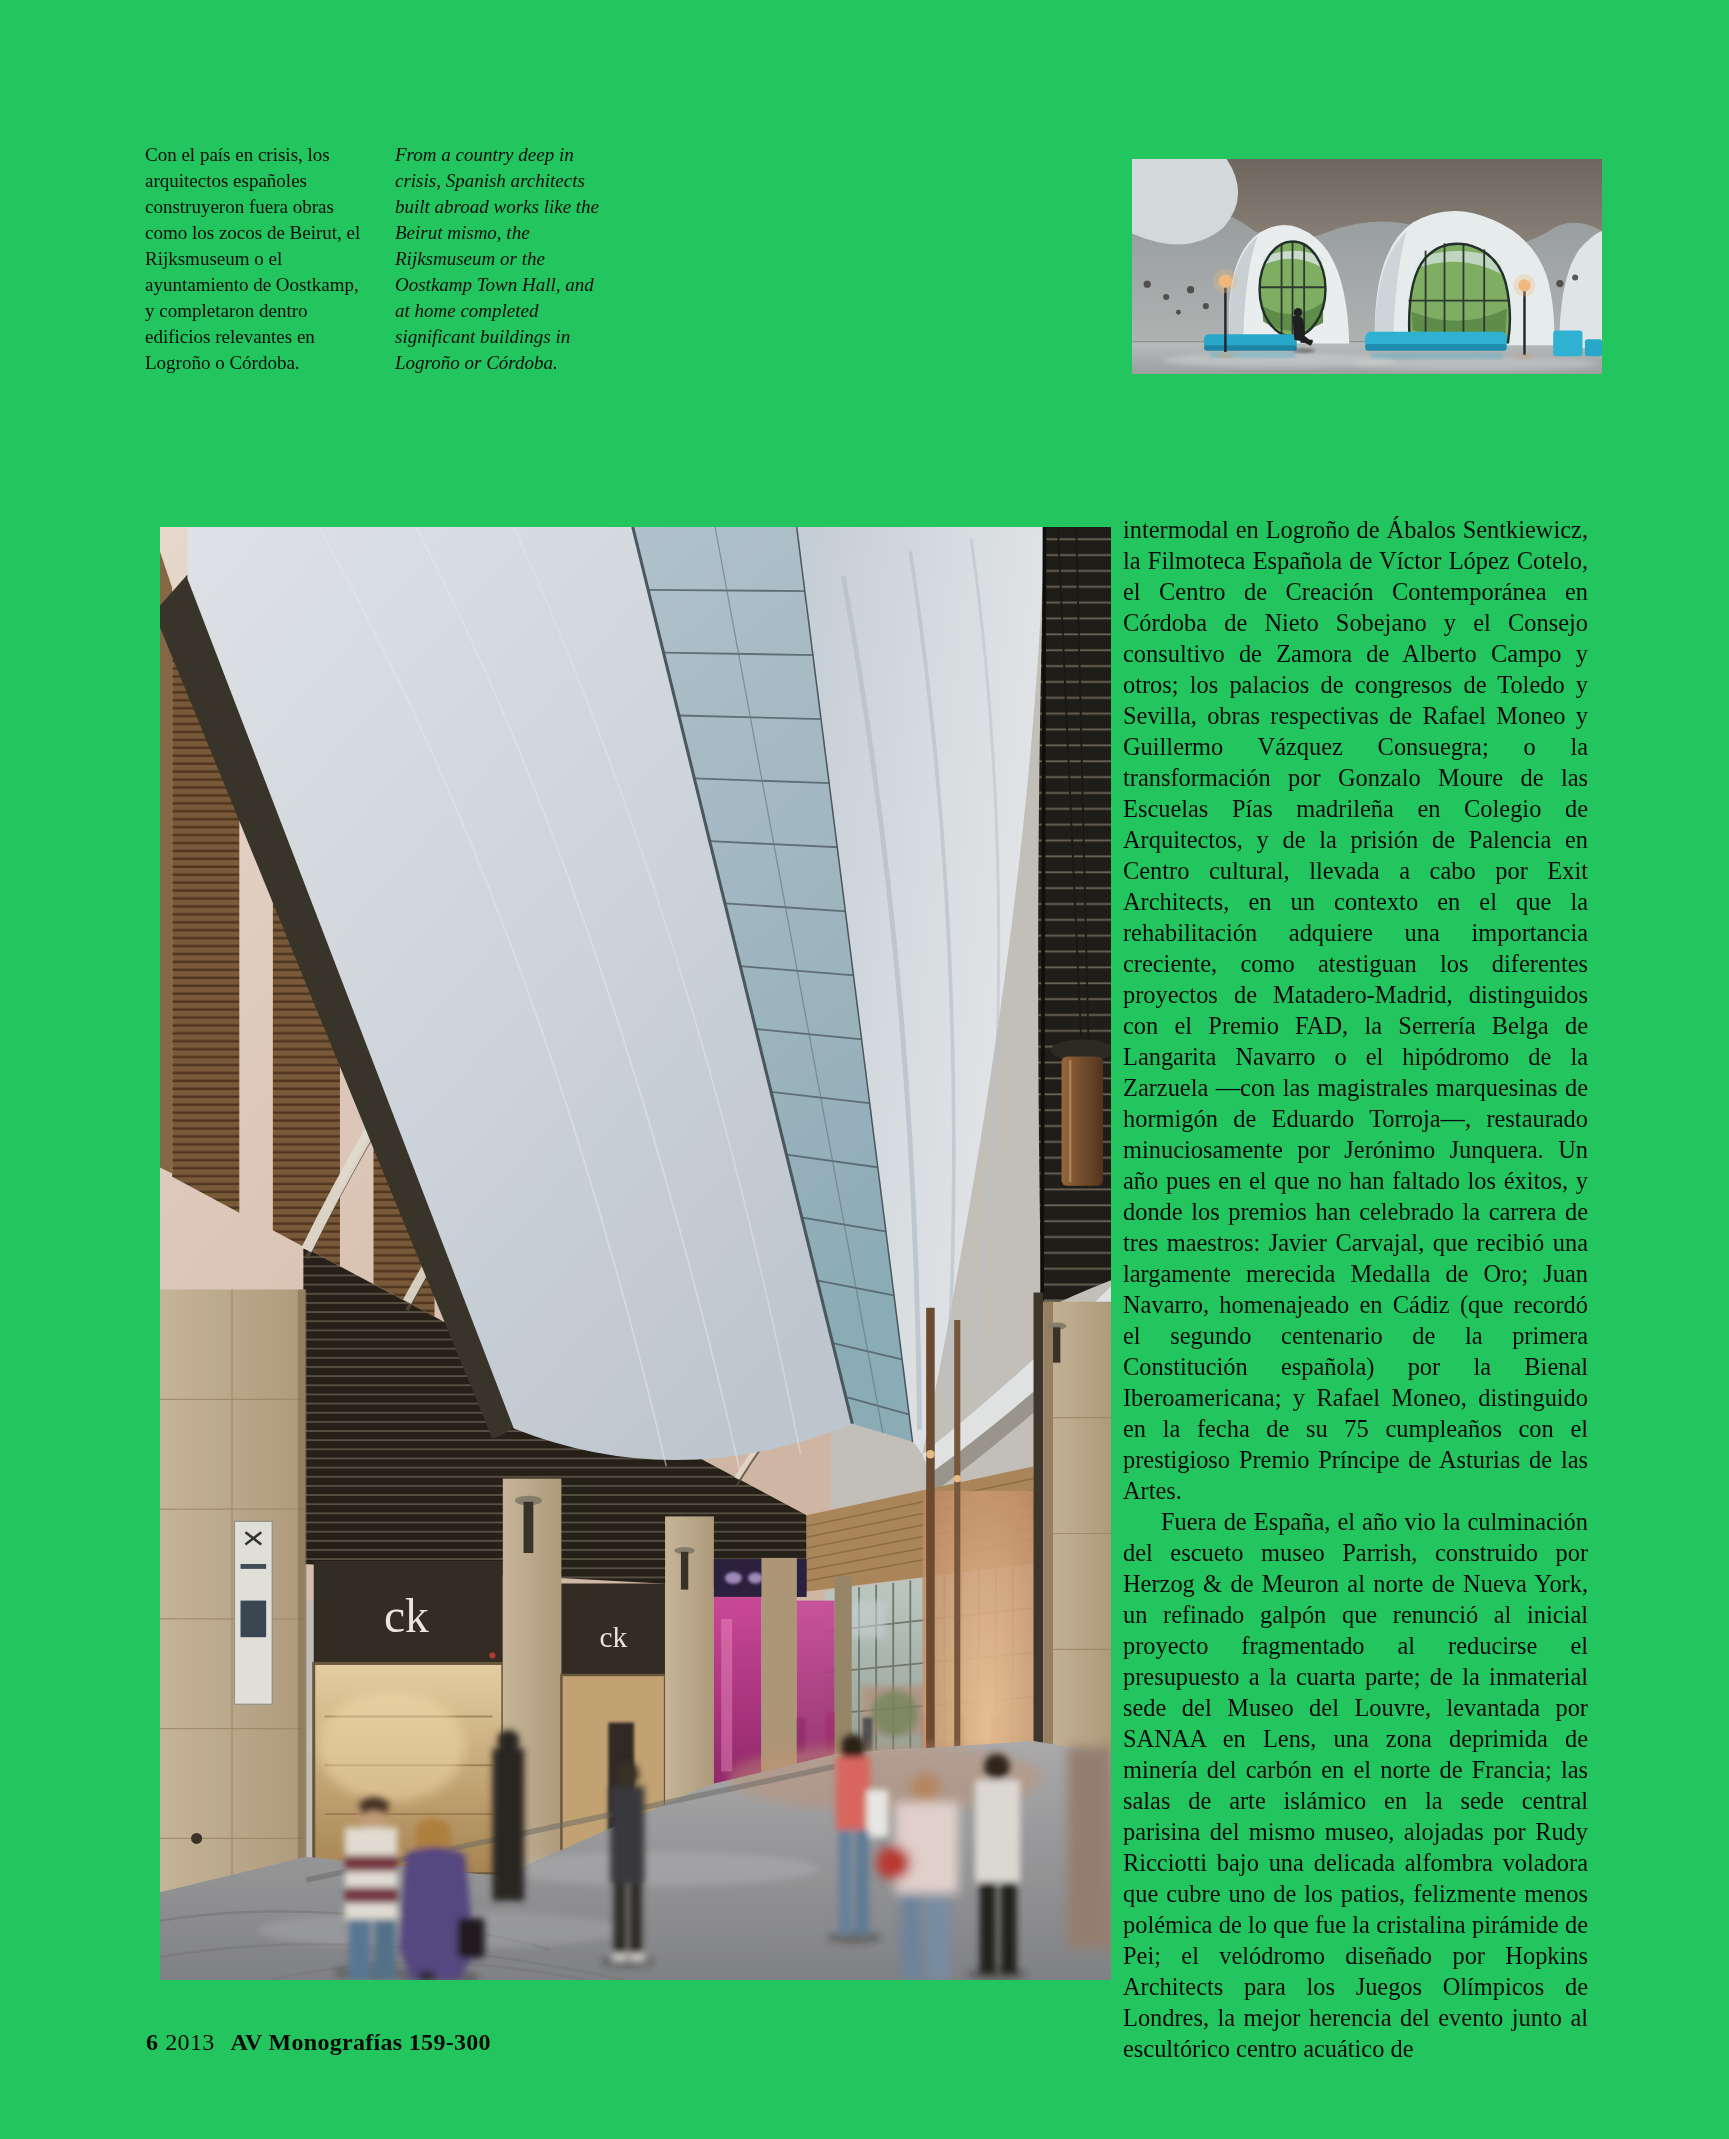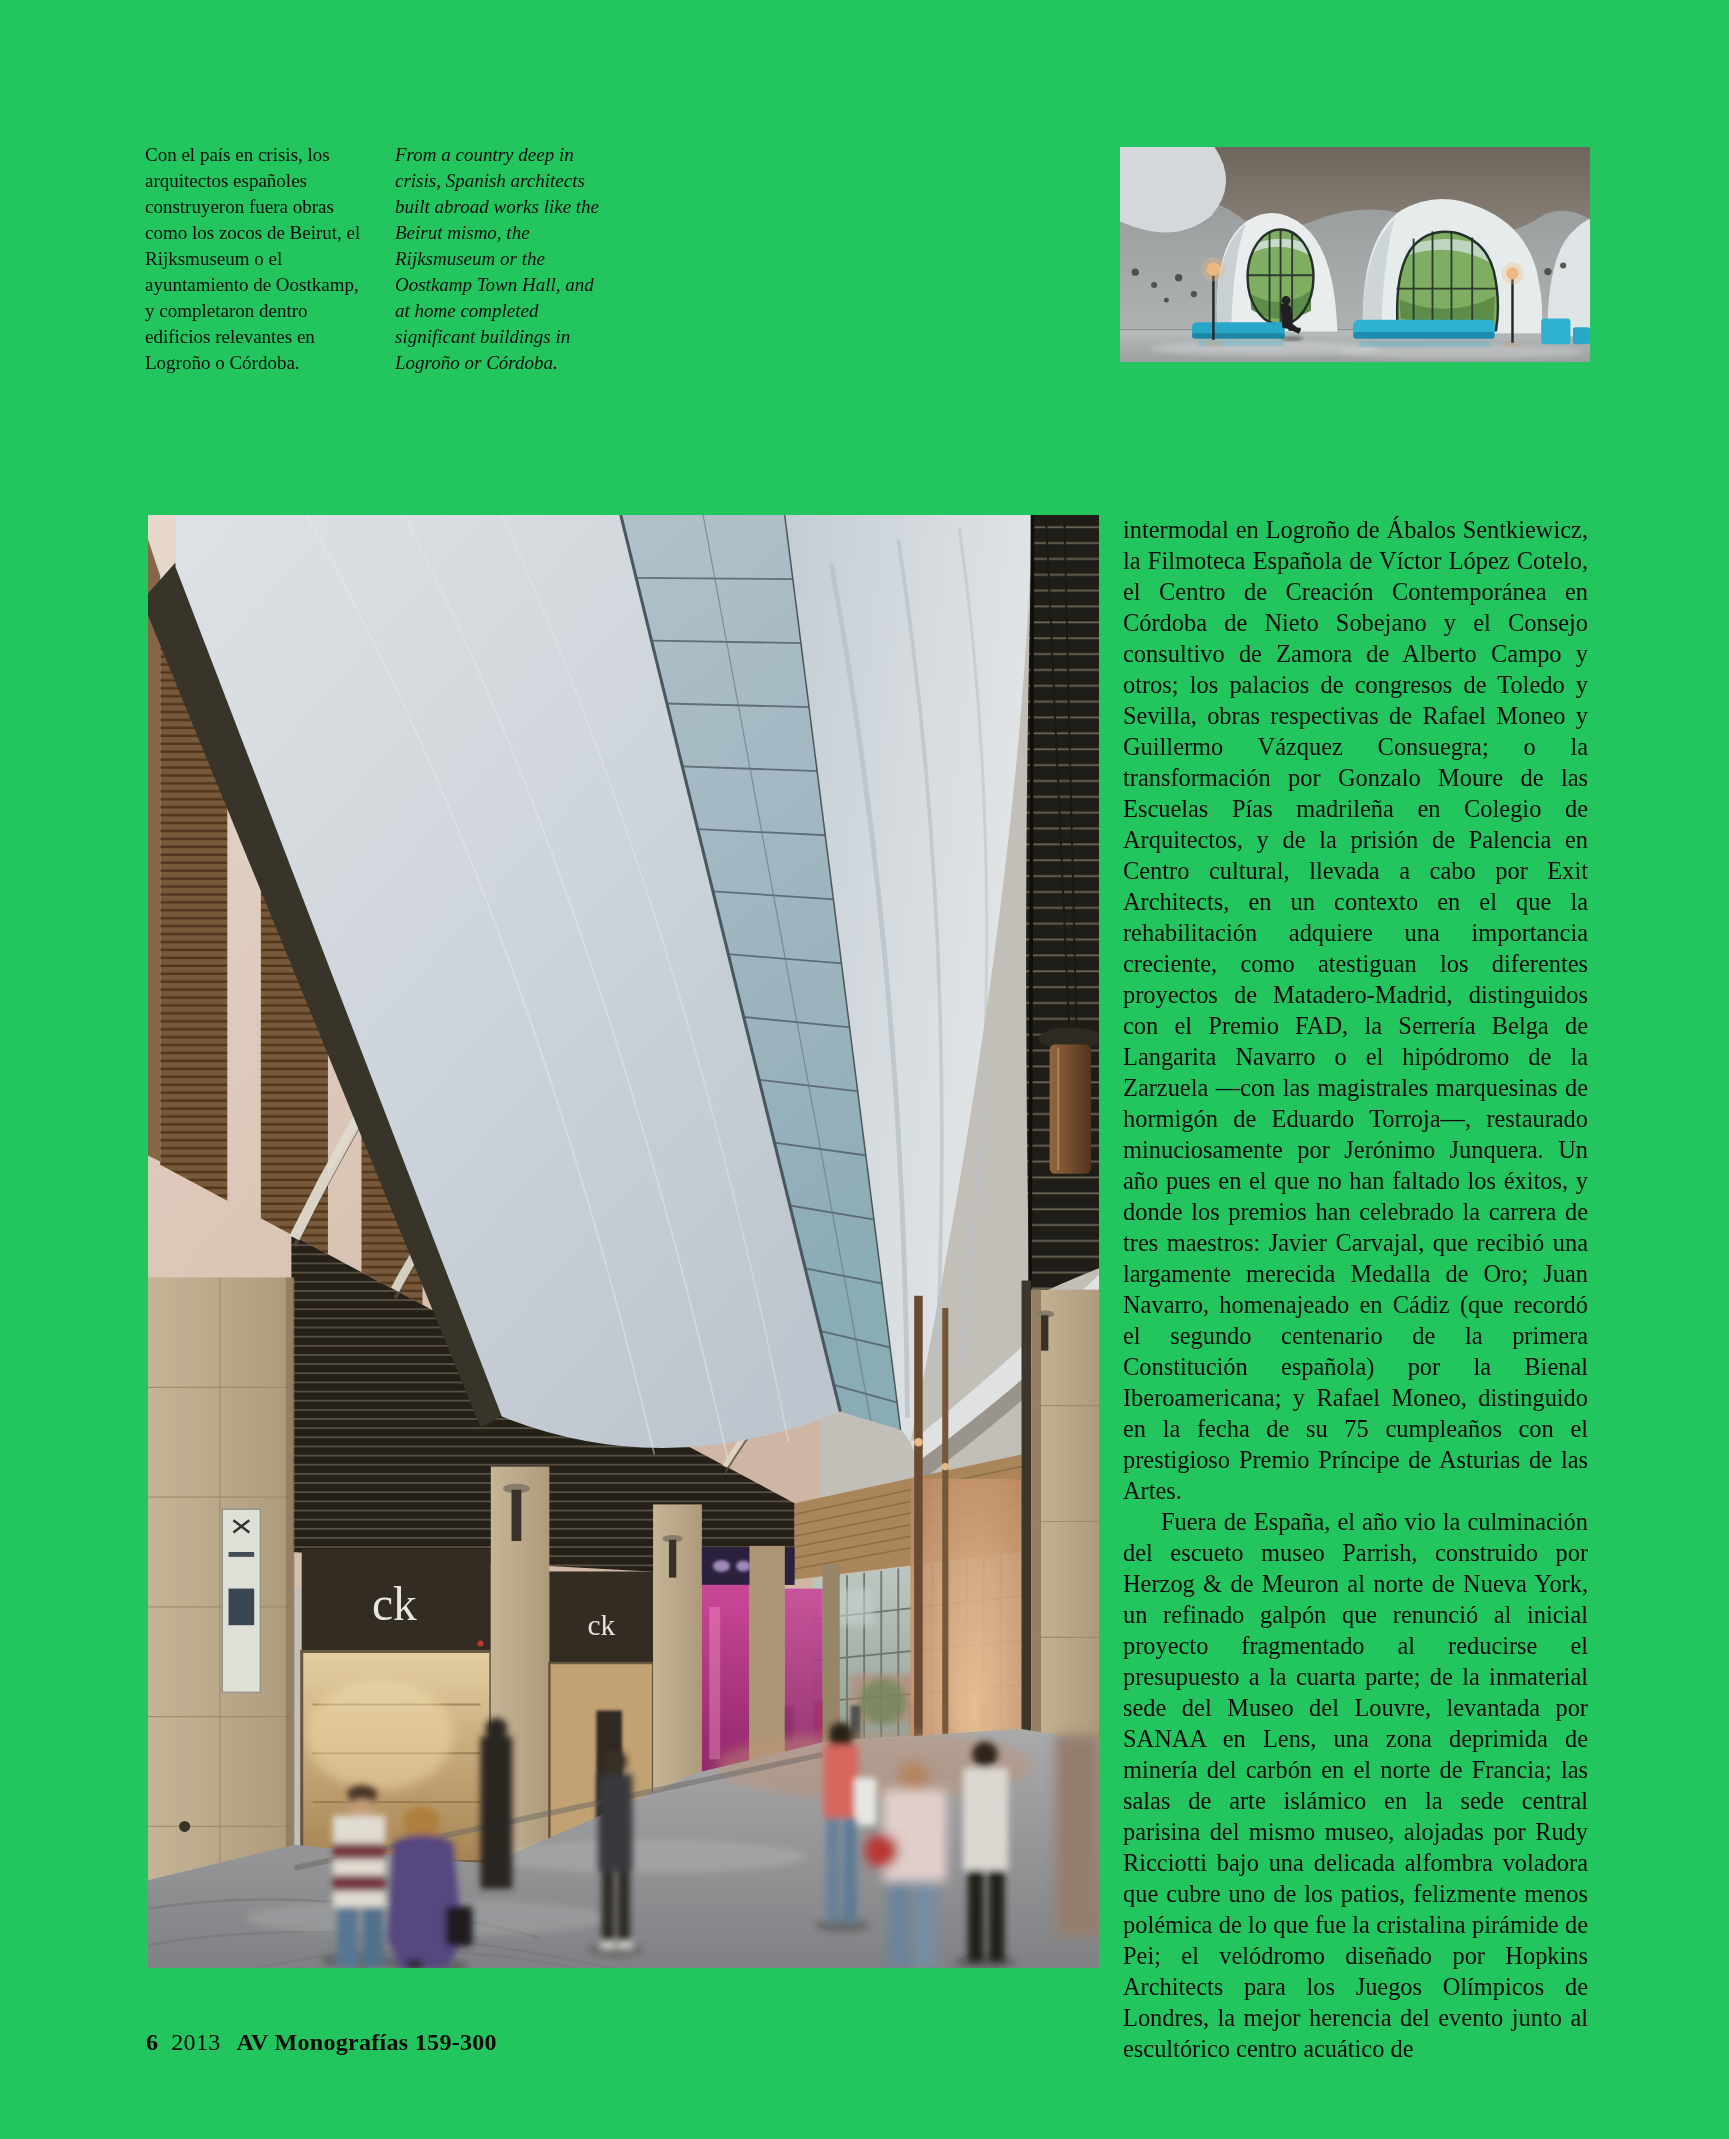--- a/index.html
+++ b/index.html
@@ -12,38 +12,38 @@
   .caption-es{
     position:absolute;left:145px;top:142px;width:217px;
     font-size:19px;line-height:26px;color:#0d0d0d;
   }
   .caption-en{
     position:absolute;left:395px;top:142px;width:210px;
     font-size:19px;line-height:26px;font-style:italic;color:#0d0d0d;
   }
   .caption-es p,.caption-en p{margin:0;}
 
-  figure{margin:4px;padding:0;}
+  figure{margin:16px;padding:0;}
   .photo-small{position:absolute;left:1116px;top:143px;width:470px;height:215px;}
   .photo-main{position:absolute;left:144px;top:511px;width:951px;height:1453px;}
   .photo-small svg,.photo-main svg{display:block;width:100%;height:100%;}
 
   .article{
     position:absolute;left:1123px;top:514px;width:465px;
     font-size:24.4px;line-height:31px;text-align:justify;color:#0b0b0b;
   }
   .article p{margin:0;}
   .article p + p{text-indent:38px;}
 
   .footer{
     position:absolute;left:146px;top:2029px;font-size:24px;color:#0b0b0b;
     letter-spacing:0.3px;
   }
   .footer .b{font-weight:bold;}
-  .footer .gap1{margin-left:13px;}
+  .footer .gap1{margin-left:7px;}
   .footer .gap2{margin-left:16px;}
 </style>
 </head>
 <body>
 
 <div class="page">
 
   <div class="caption-es">
     <p>Con el país en crisis, los arquitectos españoles construyeron fuera obras como los zocos de Beirut, el Rijksmuseum o el ayuntamiento de Oostkamp, y completaron dentro edificios relevantes en Logroño o Córdoba.</p>
   </div>

